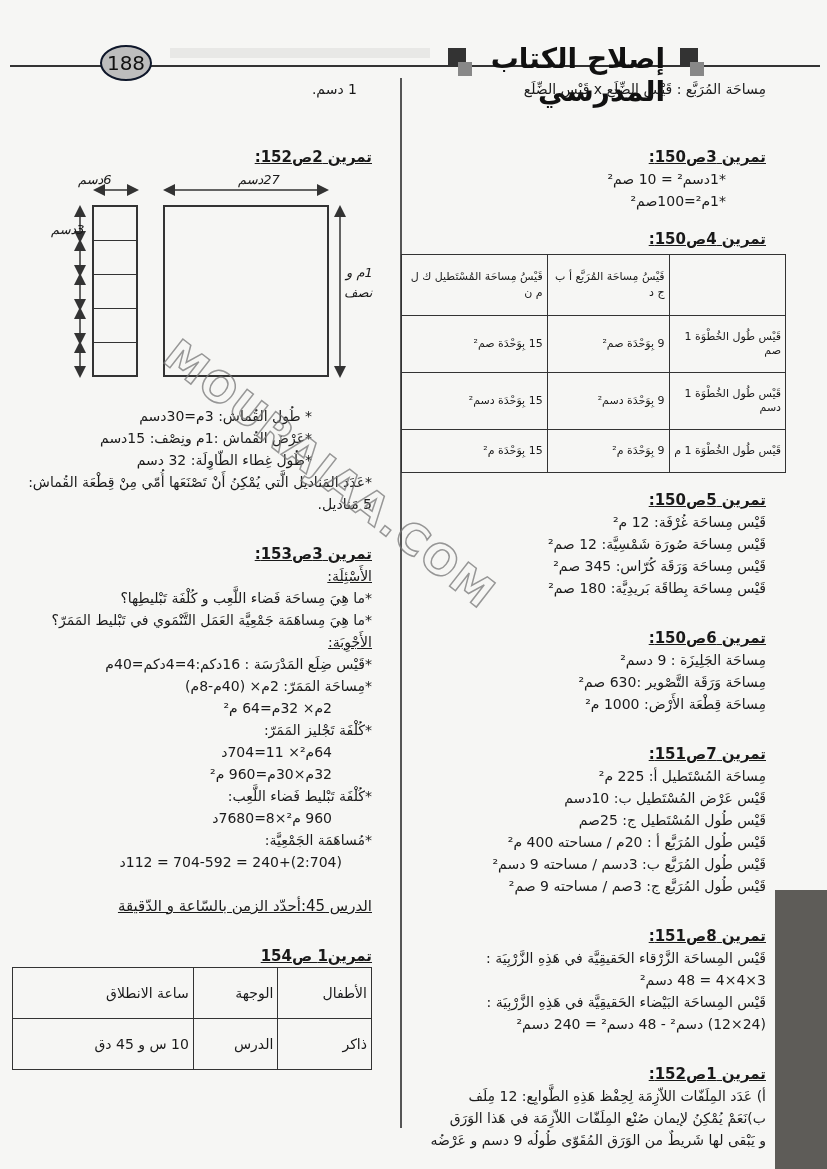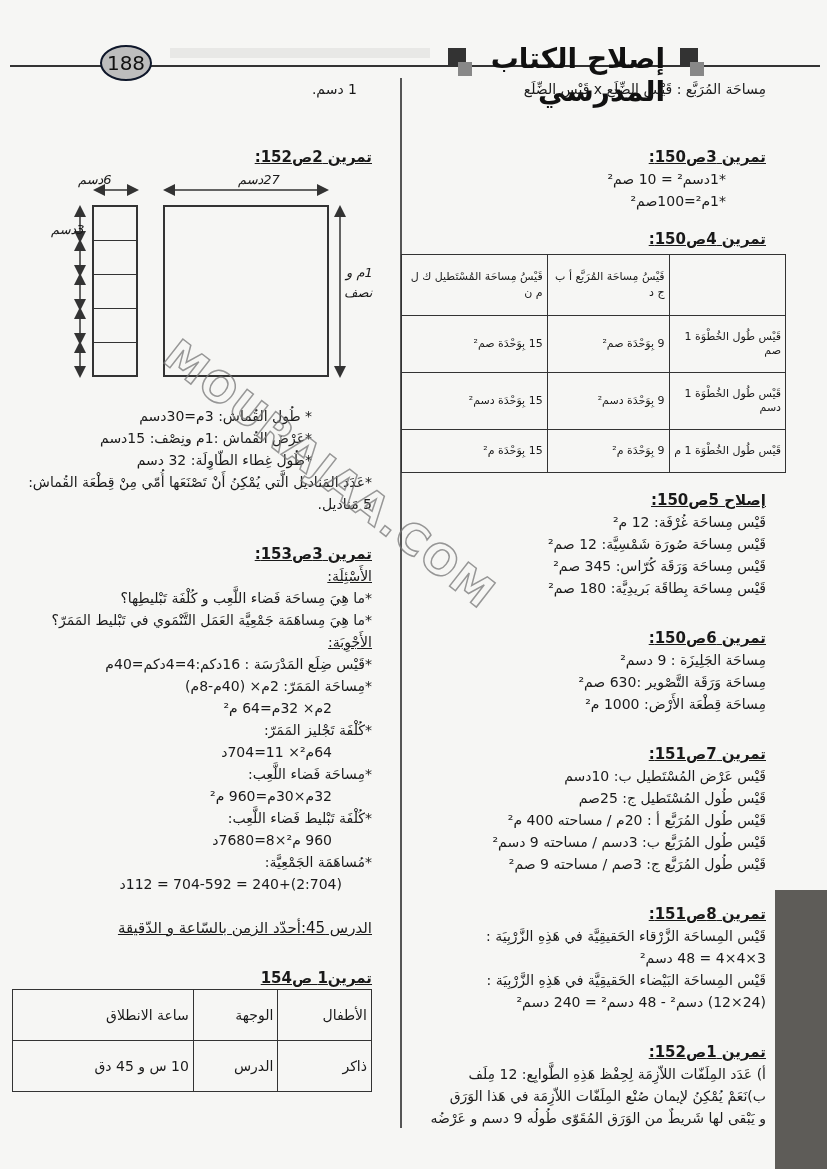--- a/index.html
+++ b/index.html
@@ -90,34 +90,35 @@
       </tr>
       <tr>
         <td>قَيْس طُول الخُطْوَة 1 م</td>
         <td>9 بِوَحْدَة م²</td>
         <td>15 بِوَحْدَة م²</td>
       </tr>
     </tbody>
       </table>
 
     <div class="gap-s"></div>
-    <div class="ex-title">إصلاح 5ص150:</div>
+    <div class="ex-title">تمرين 5ص150:</div>
     <div class="ln">قَيْس مِساحَة غُرْفَة: 12 م²</div>
     <div class="ln">قَيْس مِساحَة صُورَة شَمْسِيَّة: 12 صم²</div>
     <div class="ln">قَيْس مِساحَة وَرَقَة كُرّاس: 345 صم²</div>
     <div class="ln">قَيْس مِساحَة بِطاقَة بَريدِيَّة: 180 صم²</div>
 
     <div class="gap"></div>
     <div class="ex-title">تمرين 6ص150:</div>
     <div class="ln">مِساحَة الجَلِيزَة : 9 دسم²</div>
     <div class="ln">مِساحَة وَرَقَة التَّصْوير :630 صم²</div>
     <div class="ln">مِساحَة قِطْعَة الأَرْض: 1000 م²</div>
 
     <div class="gap"></div>
     <div class="ex-title">تمرين 7ص151:</div>
+    <div class="ln">مِساحَة المُسْتَطيل أ: 225 م²</div>
     <div class="ln">قَيْس عَرْض المُسْتَطيل ب: 10دسم</div>
     <div class="ln">قَيْس طُول المُسْتَطيل ج: 25صم</div>
     <div class="ln">قَيْس طُول المُرَبَّع أ : 20م / مساحته 400 م²</div>
     <div class="ln">قَيْس طُول المُرَبَّع ب: 3دسم / مساحته 9 دسم²</div>
     <div class="ln">قَيْس طُول المُرَبَّع ج: 3صم / مساحته 9 صم²</div>
 
     <div class="gap"></div>
     <div class="ex-title">تمرين 8ص151:</div>
     <div class="ln">قَيْس المِساحَة الزَّرْقاء الحَقيقِيَّة في هَذِهِ الزَّرْبِيَة :</div>
     <div class="ln">3×4×4 = 48 دسم²</div>
@@ -179,21 +180,20 @@
     <div class="ex-title">تمرين 3ص153:</div>
     <div class="ln sub-title">الأَسْئِلَة:</div>
     <div class="ln">*ما هِيَ مِساحَة فَضاء اللَّعِب و كُلْفَة تَبْليطِها؟</div>
     <div class="ln">*ما هِيَ مِساهَمَة جَمْعِيَّة العَمَل التَّنْمَوي في تَبْليط المَمَرّ؟</div>
     <div class="ln sub-title">الأَجْوِبَة:</div>
     <div class="ln">*قَيْس ضِلَع المَدْرَسَة : 16دكم:4=4دكم=40م</div>
     <div class="ln">*مِساحَة المَمَرّ: 2م× (40م-8م)</div>
     <div class="ln" style="padding-right:40px">2م× 32م=64 م²</div>
     <div class="ln">*كُلْفَة تَجْليز المَمَرّ:</div>
     <div class="ln" style="padding-right:40px">64م²× 11=704د</div>
-    <div class="ln">*مِساحَة فَضاء اللَّعِب:</div>
     <div class="ln" style="padding-right:40px">32م×30م=960 م²</div>
     <div class="ln">*كُلْفَة تَبْليط فَضاء اللَّعِب:</div>
     <div class="ln" style="padding-right:40px">960 م²×8=7680د</div>
     <div class="ln">*مُساهَمَة الجَمْعِيَّة:</div>
     <div class="ln" style="padding-right:30px">(2:704)+240 = 704-592 = 112د</div>
 
     <div class="gap"></div>
     <div class="lesson">الدرس 45:أحدّد الزمن بالسّاعة و الدّقيقة</div>
     <div class="gap"></div>
     <div class="ex-title">تمرين1 ص154</div>

